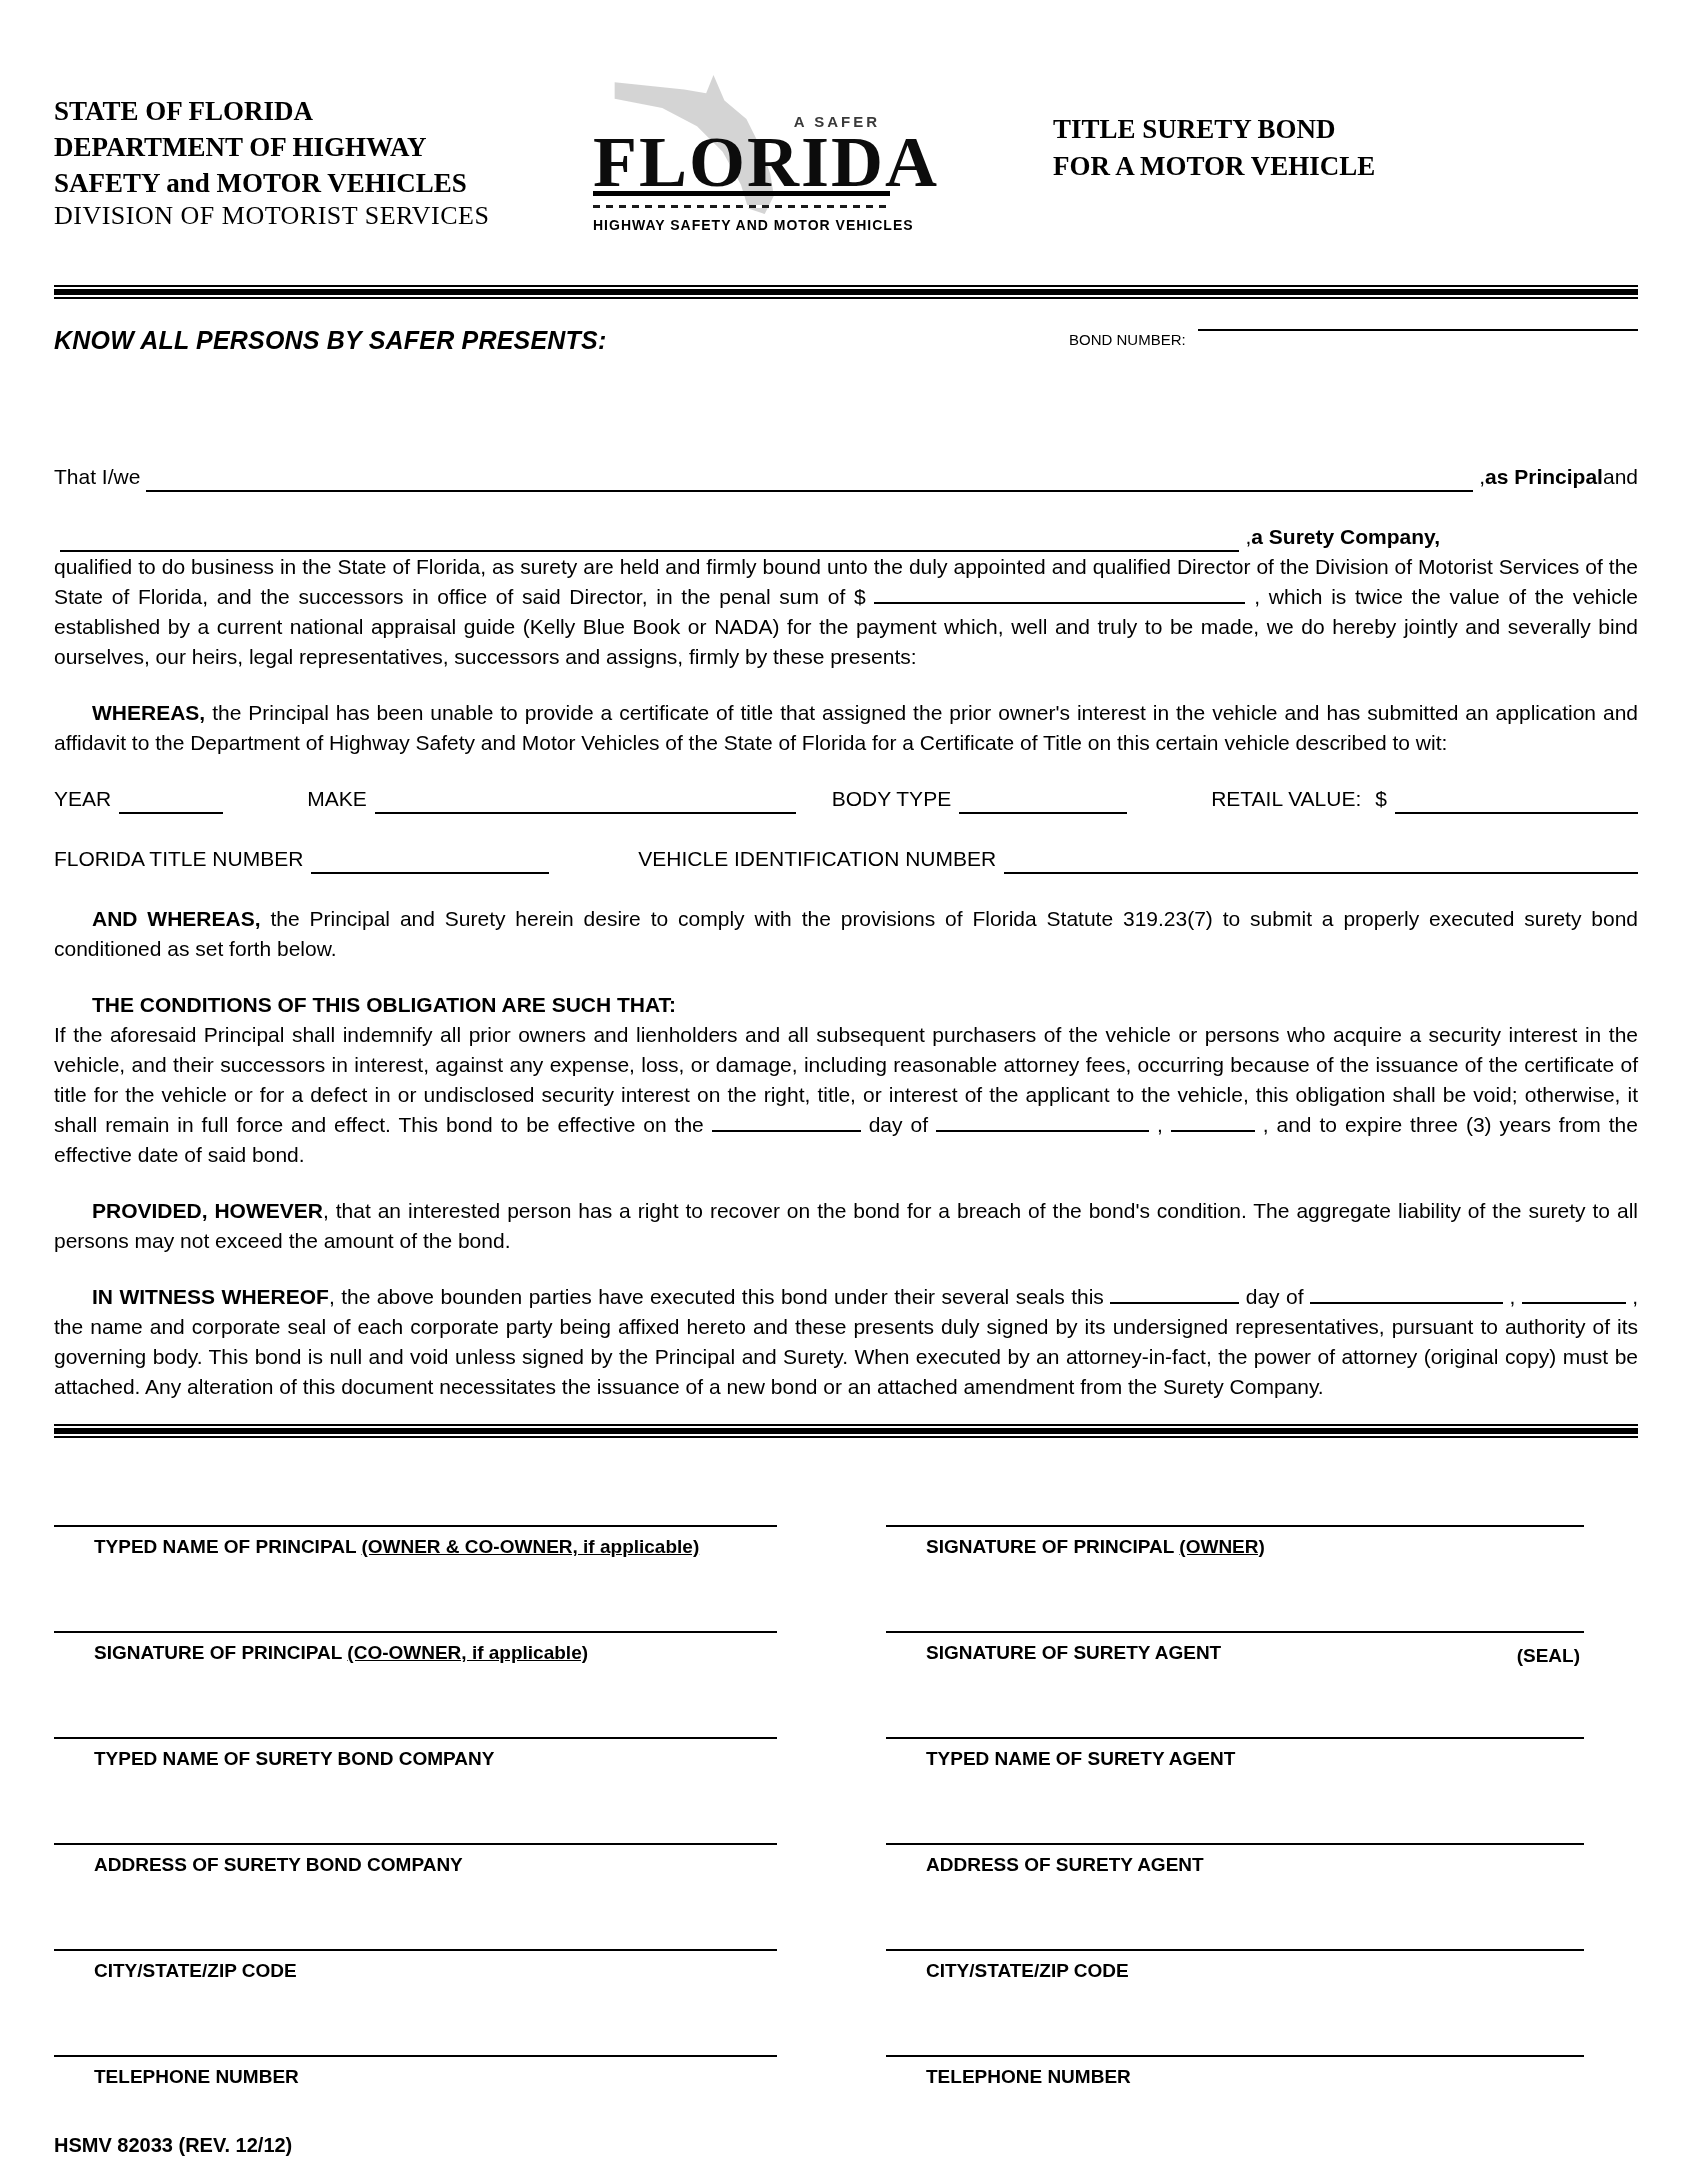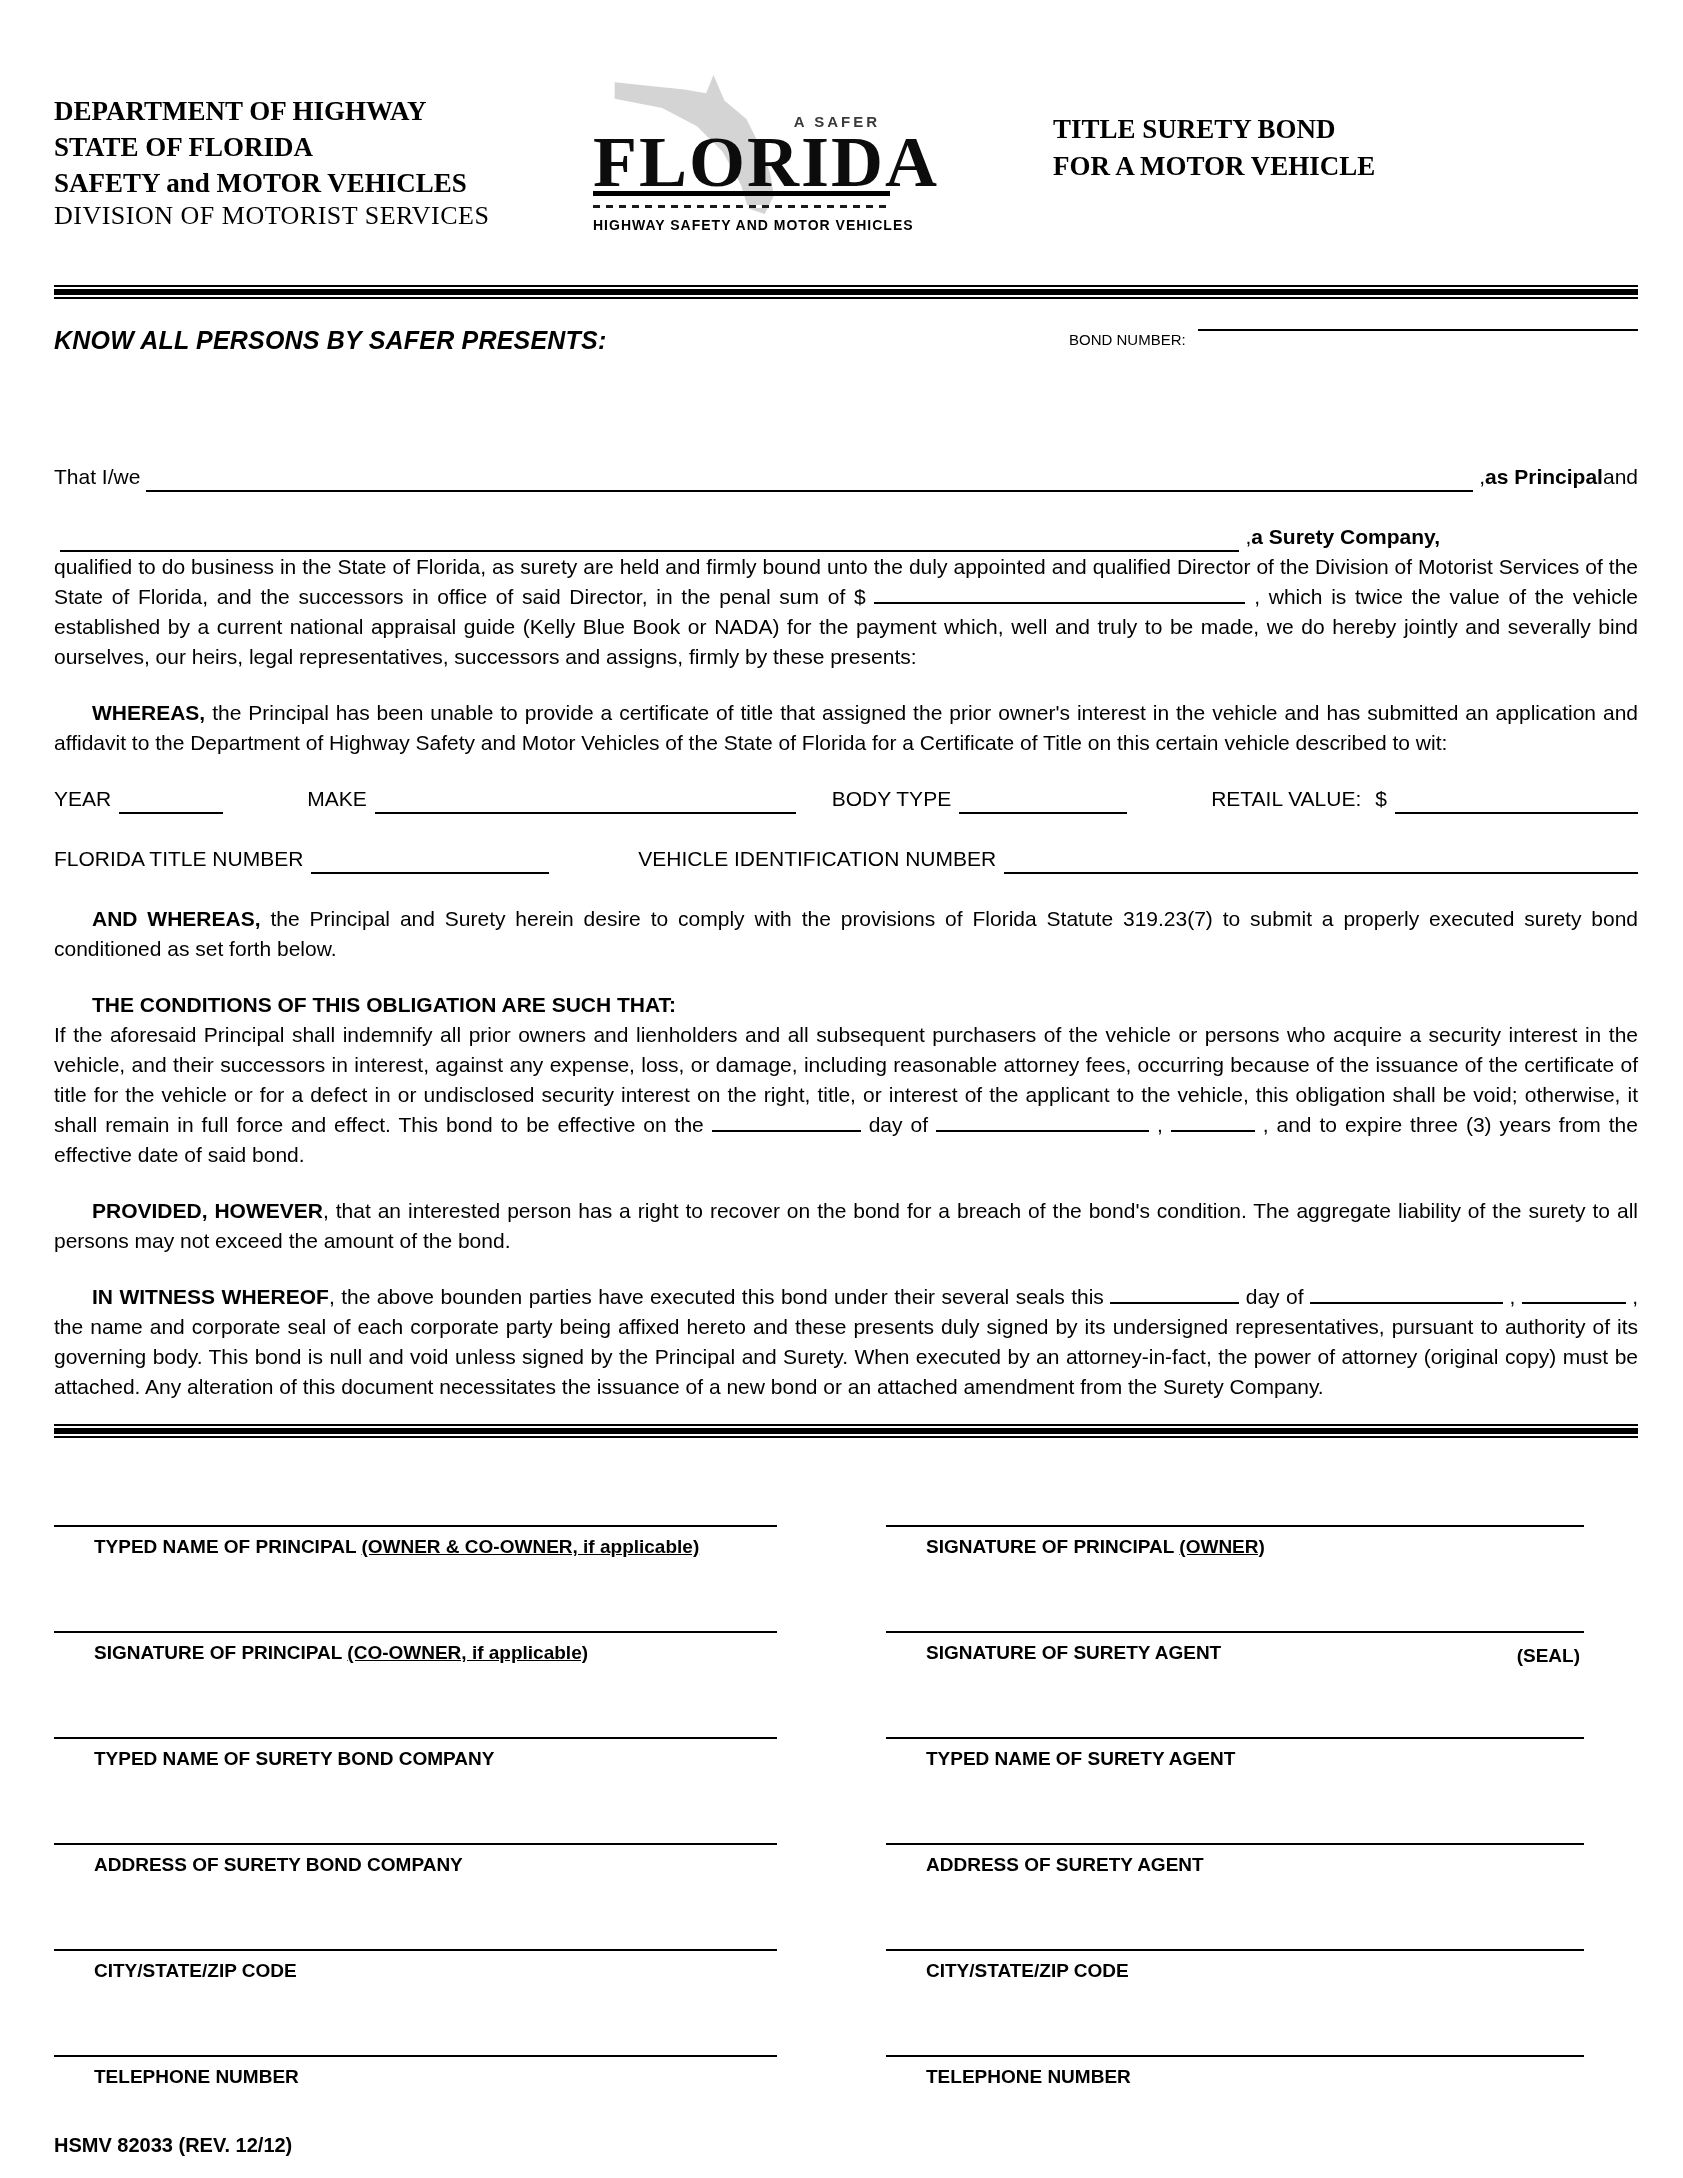--- a/index.html
+++ b/index.html
@@ -64,22 +64,22 @@
   .seal{position:absolute;right:4px;top:8px;font-weight:bold;font-size:19px;}
   .footer{font-weight:bold;font-size:20px;margin-top:2px;}
 </style>
 </head>
 <body>
 
 <div class="content">
 
   <div class="hdr">
     <div class="hdr-left">
+      <div class="agency">STATE OF FLORIDA</div>
       <div class="agency">DEPARTMENT OF HIGHWAY</div>
-      <div class="agency">STATE OF FLORIDA</div>
       <div class="agency">SAFETY and MOTOR VEHICLES</div>
       <div class="division">DIVISION OF MOTORIST SERVICES</div>
     </div>
     <div class="logo">
       <svg class="logo-shape" width="183" height="163" viewBox="0 0 100 88">
         <path d="M2,10 L40,14 L52,16 L56,6 L62,20 L74,30 L82,46 L87,60 L89,72 L84,82 L75,79 L71,66 L61,48 L47,34 L28,24 L2,19 Z" fill="#c6c6c6" opacity="0.75"></path>
       </svg>
       <div class="logo-tagline">A SAFER</div>
       <div class="logo-word">FLORIDA</div>
       <div class="logo-band"></div>

